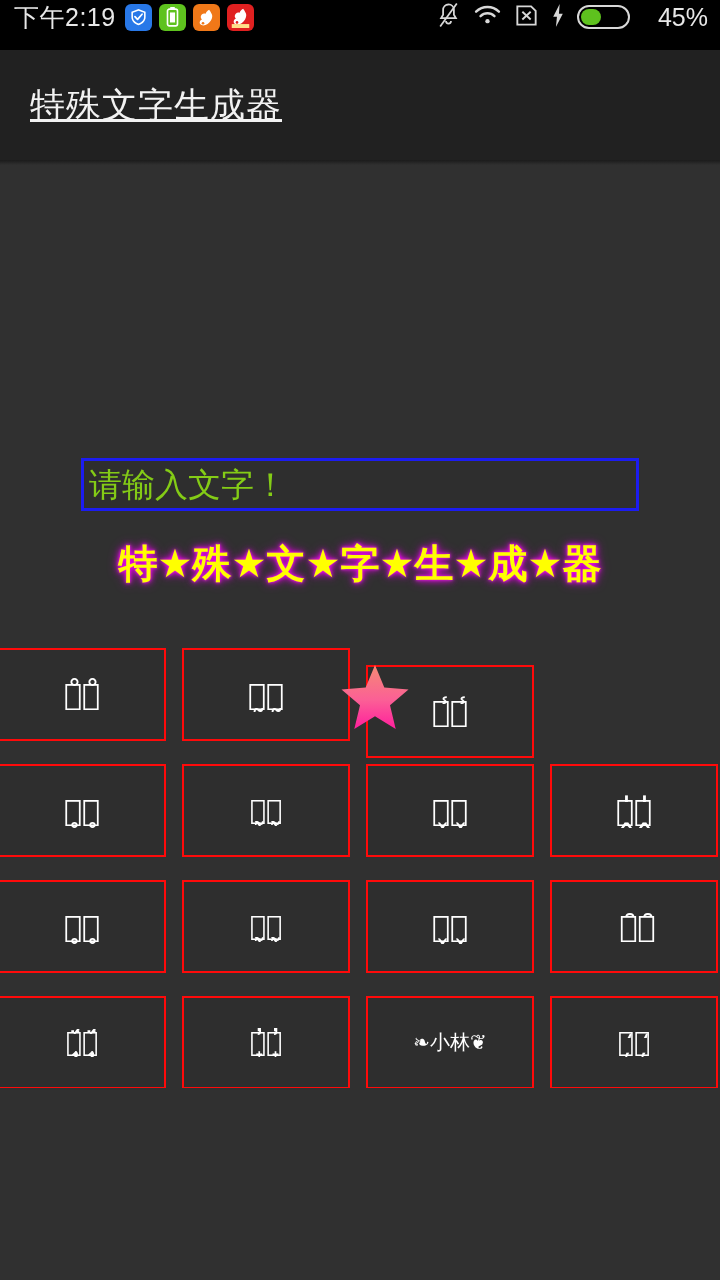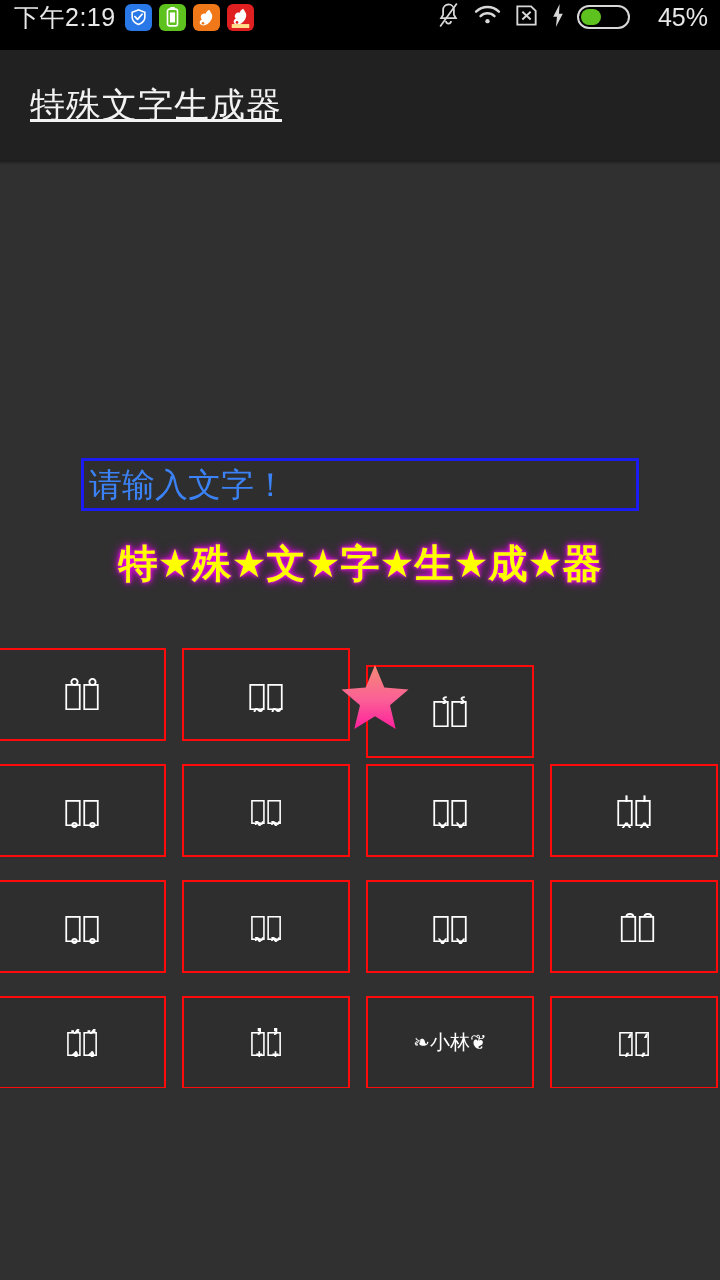--- a/index.html
+++ b/index.html
@@ -61,21 +61,21 @@
   
   .content{ position:absolute; left:0; top:165px; width:720px; height:1115px; }
 
   .input-row{ position:absolute; left:0; top:293px; width:720px; display:flex; justify-content:center; }
   .text-input{
     width:558px; height:53px; background:#2e2e2e;
     border:3px solid #1c1cf0; display:flex; align-items:center;
     padding-left:5px;
   }
   .text-input .ph{
-    color:#3b82f6; font-size:33px; line-height:33px;
+    color:#84cc16; font-size:33px; line-height:33px;
     font-family:"DejaVu Sans","Liberation Sans",sans-serif;
     white-space:nowrap;
   }
 
   .preview{
     position:absolute; left:0; top:372px; width:720px; text-align:center;
     color:#ffff00; font-size:39px; font-weight:bold; letter-spacing:0px;
     font-family:"DejaVu Sans","Liberation Sans",sans-serif;
     text-shadow:0 0 6px #ff00ff, 0 0 11px #c000c0, 0 0 3px #ff40ff;
     white-space:nowrap;
@@ -214,21 +214,21 @@
         <div class="grid-row">
           <div class="cell" style="border-color: rgb(255, 10, 10);">
             <span class="cell-text">小̥林̥</span>
           </div>
           <div class="cell" style="border-color: rgb(255, 10, 10);">
             <span class="cell-text small">小̖̰林̖̰</span>
           </div>
           <div class="cell" style="border-color: rgb(255, 10, 10);">
             <span class="cell-text">小̬林̬</span>
           </div>
-          <div class="cell" style="border-color: rgb(255, 10, 10);">
+          <div class="cell" style="border-color: rgb(255, 10, 10); font-weight: bold;">
             <span class="cell-text">小̭̍林̭̍</span>
           </div>
         </div>
         <div class="grid-row">
           <div class="cell" style="border-color: rgb(255, 10, 10);">
             <span class="cell-text">小̥林̥</span>
           </div>
           <div class="cell" style="border-color: rgb(255, 10, 10);">
             <span class="cell-text small">小̖̰林̖̰</span>
           </div>

